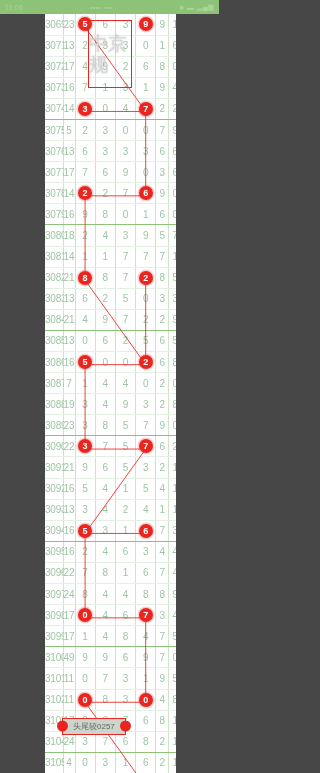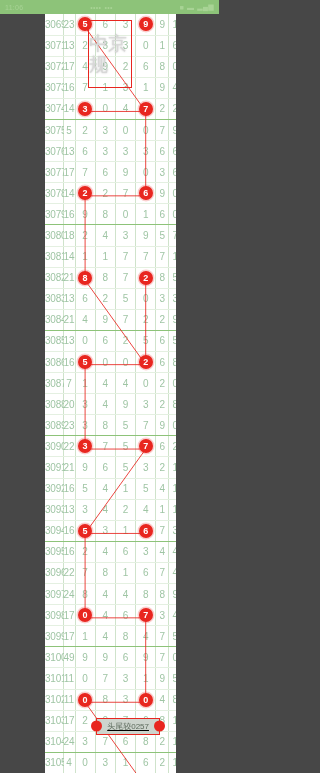--- a/index.html
+++ b/index.html
@@ -94,23 +94,22 @@
     color:#d8d8d8; font-size:19px; line-height:21px;
     font-family:Liberation Sans, sans-serif;
     z-index:6; text-shadow:0 0 2px rgba(0,0,0,.25);
     background:rgba(255,255,255,.02);
   }
 
   
   .tagrow{
     position:absolute; left:62px; top:716px;
     width:98px; height:20px;
-    display:flex; align-items:center; justify-content:flex-end;
+    display:flex; align-items:center; justify-content:flex-start;
     z-index:7;
-    text-decoration:underline;
   }
   .tag-box{
     border:1.5px solid #e8261f;
     background:#cdd4cd;
     color:#5d6b5d;
     font-size:8px;
     padding:2px 10px;
     white-space:nowrap;
     position:relative;
   }
@@ -317,21 +316,21 @@
             <td class="c-idx">7</td>
             <td class="c-num">1</td>
             <td class="c-num">4</td>
             <td class="c-num">4</td>
             <td class="c-num">0</td>
             <td class="c-stat">2</td>
             <td class="c-stat">0</td>
           </tr>
           <tr>
             <td class="c-period">3088</td>
-            <td class="c-idx">20</td>
+            <td class="c-idx">19</td>
             <td class="c-num">3</td>
             <td class="c-num">4</td>
             <td class="c-num">9</td>
             <td class="c-num">3</td>
             <td class="c-stat">2</td>
             <td class="c-stat">8</td>
           </tr>
           <tr class="grp">
             <td class="c-period">3089</td>
             <td class="c-idx">23</td>

